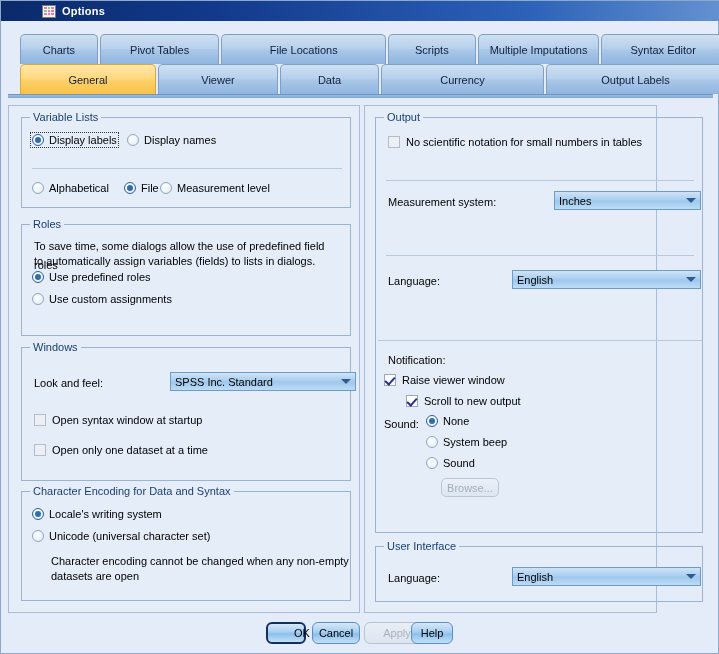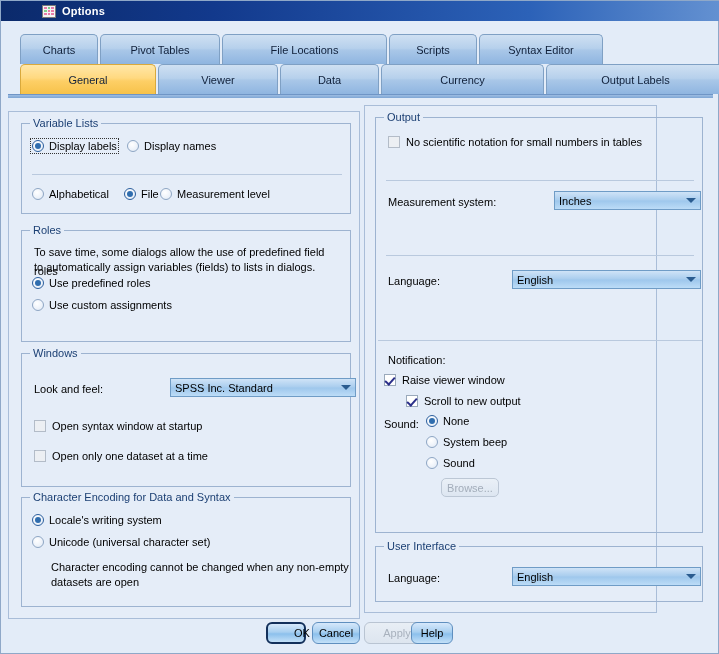--- a/index.html
+++ b/index.html
@@ -140,21 +140,21 @@
     height: 508px;
   }
   .pane {
     position: absolute;
     top: 0;
     height: 508px;
     background: #e5edf8;
     border: 1px solid #a9bdd8;
     box-sizing: border-box;
   }
-  #pane-left  { left: 0;   width: 352px; margin-top: 6px; }
+  #pane-left  { left: 0;   width: 352px; }
   #pane-right { left: 356px; width: 293px; }
 
   
   .group {
     position: absolute;
     border: 1px solid #9db3d0;
     box-sizing: border-box;
     background: transparent;
   }
   .group-title {
@@ -331,20 +331,23 @@
         </div>
       <div class="tab" style="width:120px">
           <span>Pivot Tables</span>
         </div>
       <div class="tab" style="width:165px">
           <span>File Locations</span>
         </div>
       <div class="tab" style="width:88px">
           <span>Scripts</span>
         </div>
+      <div class="tab" style="width:122px">
+          <span>Multiple Imputations</span>
+        </div>
       <div class="tab" style="width:124px">
           <span>Syntax Editor</span>
         </div>
     </div>
 
     <div class="tab-row row2">
       <div class="tab selected" style="width:136px">
           <span>General</span>
         </div>
       <div class="tab" style="width:120px">

